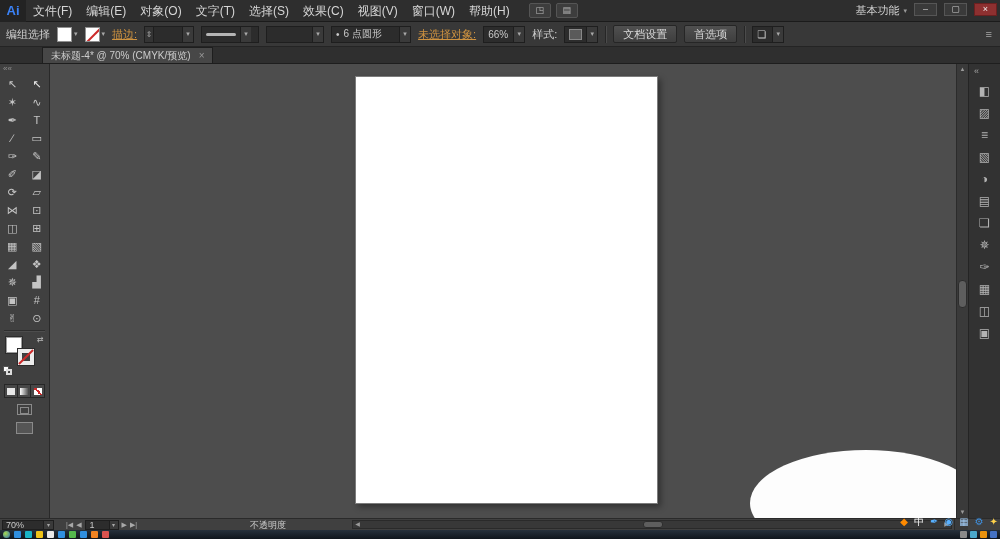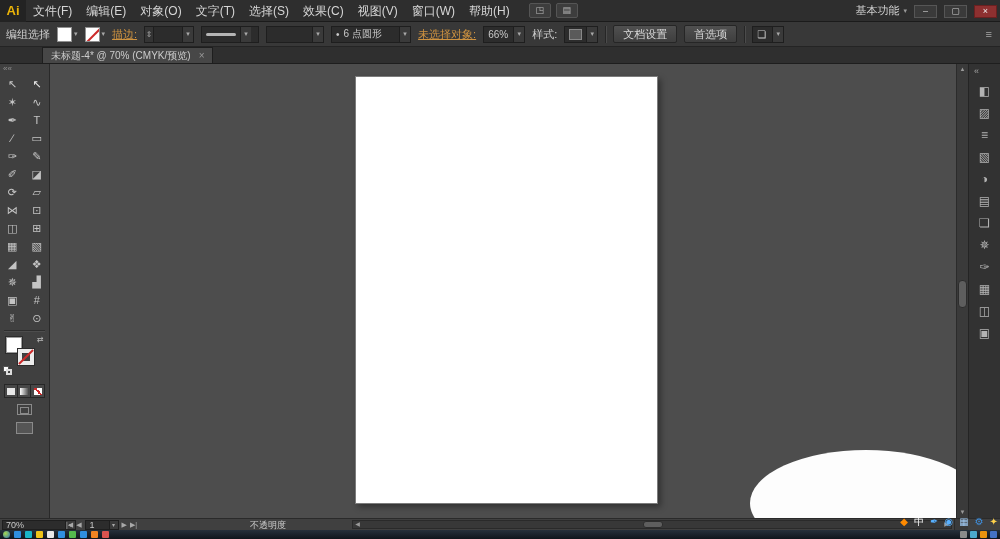--- a/index.html
+++ b/index.html
@@ -5,27 +5,27 @@
   * { box-sizing: border-box; margin: 0; padding: 0; }
   html,body { background:#222; }
   .app {
     position: relative; width: 1000px; height: 539px; overflow: hidden;
     background:#4d4d4d; font-family:"Liberation Sans","DejaVu Sans",sans-serif;
     user-select:none; cursor:default;
   }
   
   .menubar { position:absolute; left:0; top:0; width:1000px; height:22px;
     background:#2e2e2e; border-bottom:1px solid #1b1b1b; display:flex; align-items:center; z-index:40; }
-  .ai-logo { width:26px; height:22px; background:#232323; color:#eab308; font-weight:bold;
+  .ai-logo { width:26px; height:22px; background:#232323; color:#3b82f6; font-weight:bold;
     font-size:13px; text-align:center; line-height:22px; }
   .menu-item { padding:0 7px; font-size:12px; color:#d6d6d6; line-height:22px; white-space:nowrap; }
   .mb-iconbtn { width:22px; height:15px; margin-left:12px; background:#3d3d3d; border:1px solid #555;
     border-radius:2px; color:#b9b9b9; font-size:9px; line-height:13px; text-align:center; }
   .mb-iconbtn + .mb-iconbtn { margin-left:5px; }
-  .mb-right { margin-left:auto; display:flex; align-items:flex-end; gap:7px; padding-right:3px; }
+  .mb-right { margin-left:auto; display:flex; align-items:flex-start; gap:7px; padding-right:3px; }
   .workspace { font-size:11px; color:#cfcfcf; display:flex; align-items:center; gap:4px; }
   .workspace .caret { font-size:7px; color:#9a9a9a; }
   .winbtn { width:23px; height:13px; background:#3a3a3a; border:1px solid #565656;
     color:#cccccc; font-size:9px; line-height:11px; text-align:center; }
   .winbtn.close { background:#8d3030; border-color:#6a2020; color:#eee; }
   
   .controlbar { position:absolute; left:0; top:22px; width:1000px; height:25px;
     background:#383838; border-bottom:1px solid #242424; display:flex; align-items:center;
     gap:7px; padding:0 6px; z-index:39; font-size:11px; color:#cfcfcf; }
   .link { color:#cf9340; text-decoration:underline; white-space:nowrap; }
@@ -97,21 +97,21 @@
   .vs-thumb { position:absolute; left:1px; top:216px; width:9px; height:28px; background:#5e5e5e;
     border:1px solid #2d2d2d; border-radius:4px; }
   
   .rightstrip { position:absolute; left:968px; top:64px; width:32px; height:454px; background:#323232;
     border-left:1px solid #242424; z-index:31; }
   .rs-expand { color:#a2a2a2; font-size:9px; padding:2px 0 4px 5px; }
   .rs-icon { height:22px; display:flex; align-items:center; justify-content:center; color:#b3b3b3; font-size:12px; }
   
   .statusbar { position:absolute; left:0; top:518px; width:1000px; height:12px; background:#404040;
     border-top:1px solid #2a2a2a; font-size:9px; color:#c8c8c8; z-index:32; }
-  .zoom-combo { position:absolute; left:2px; top:1px; width:74px; height:10px; background:#2c2c2c;
+  .zoom-combo { position:absolute; left:2px; top:1px; width:52px; height:10px; background:#2c2c2c;
     border:1px solid #1e1e1e; display:flex; }
   .zoom-combo .val { flex:1; padding-left:3px; line-height:8px; }
   .zoom-combo .caret { width:10px; background:#3a3a3a; border-left:1px solid #1e1e1e; color:#a8a8a8;
     font-size:6px; text-align:center; line-height:8px; }
   .ab-nav { position:absolute; left:66px; top:1px; height:10px; display:flex; align-items:center; gap:3px; }
   .nav-btn { color:#a8a8a8; font-size:7px; line-height:10px; }
   .ab-field { width:34px; height:10px; background:#2c2c2c; border:1px solid #1e1e1e; display:flex; }
   .ab-field .val { flex:1; padding-left:4px; line-height:8px; }
   .ab-field .caret { width:9px; background:#3a3a3a; border-left:1px solid #1e1e1e; color:#a8a8a8;
     font-size:6px; text-align:center; line-height:8px; }

